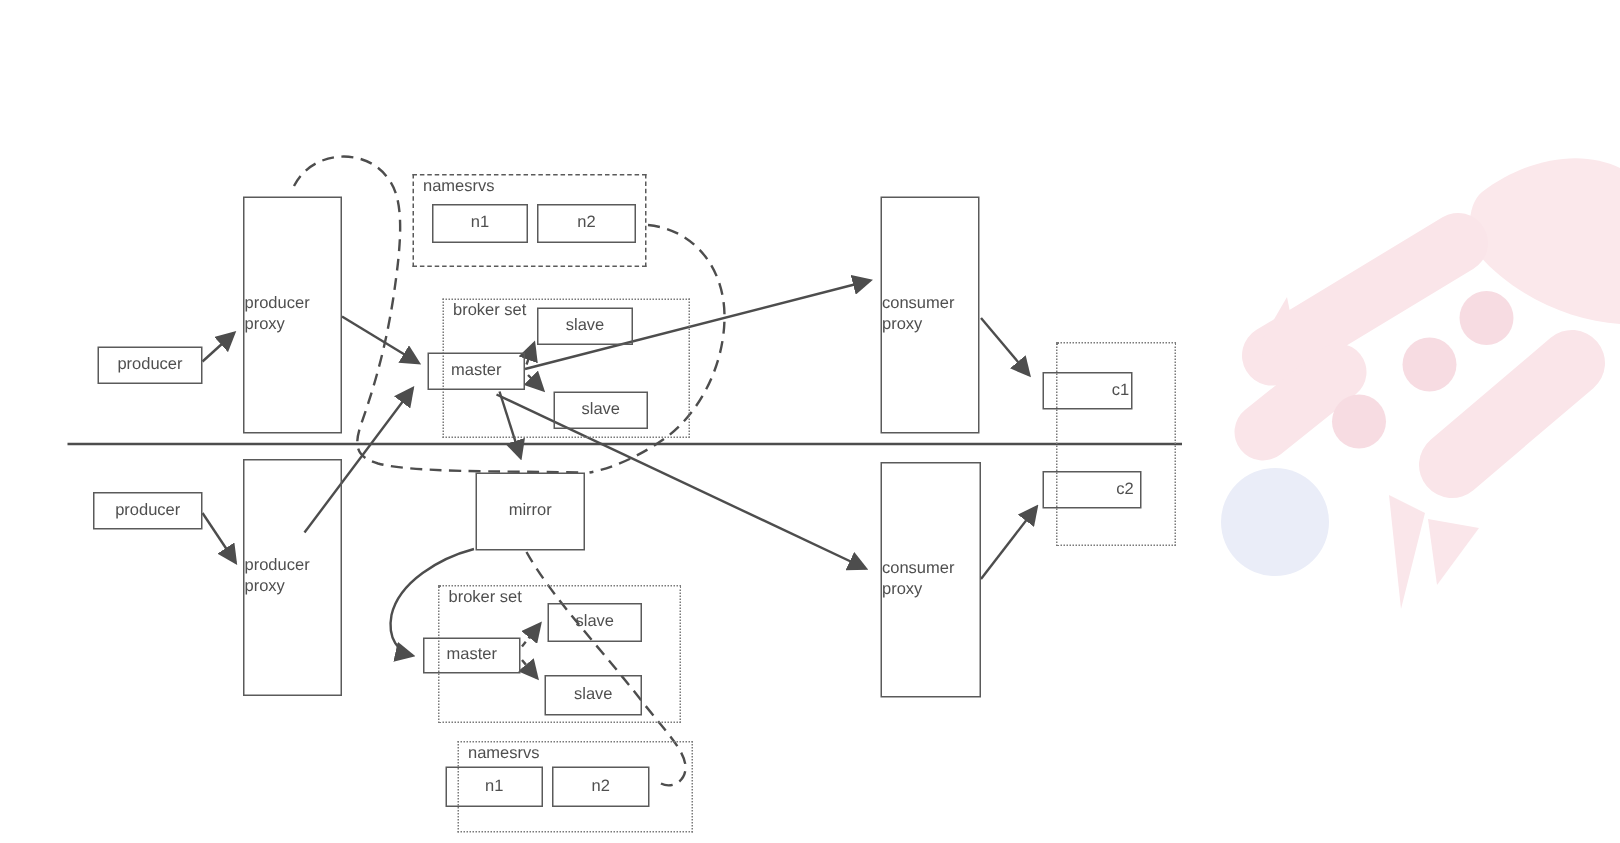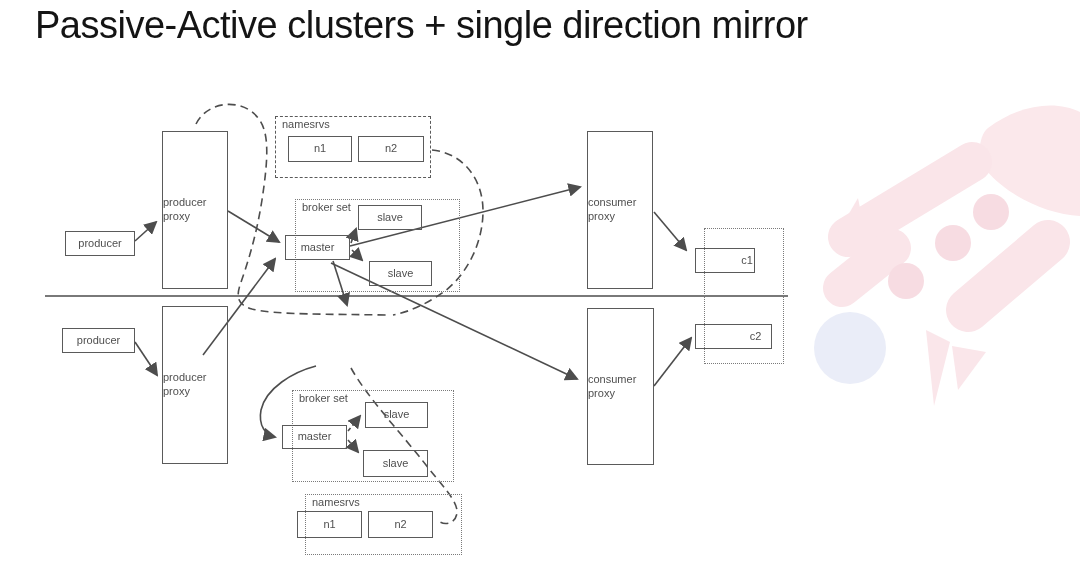--- a/index.html
+++ b/index.html
@@ -20,21 +20,20 @@
   .group{position:absolute;box-sizing:border-box;background:transparent;}
   .group.dashed{border:1.7px dashed #5a5a5a;}
   .group.dotted{border:1.6px dotted #7a7a7a;margin-left:20px;}
   .group-label{position:absolute;left:6px;top:1px;font-size:11px;color:#4f4f4f;white-space:nowrap;}
 </style>
 </head>
 <body>
 
 <div class="stage">
 
-  <div class="title">Passive-Active clusters + single direction mirror</div>
 
   <svg class="lines" width="1080" height="562" viewBox="0 0 1080 562">
     <defs>
       <marker id="arrow" viewBox="0 0 10 10" refX="8.5" refY="5" markerWidth="8.5" markerHeight="8.5" orient="auto-start-reverse">
         <path d="M0 0 L10 5 L0 10 z" fill="#4d4d4d"></path>
       </marker>
     </defs>
 
     <g>
       <path d="M 988 128 C 1020 104 1056 100 1080 112 L 1080 216 C 1046 214 1008 196 986 170 C 977 159 978 136 988 128 Z" fill="#fbe8eb"></path>
@@ -98,21 +97,22 @@
   <div class="node" style="left:288px;top:136px;width:64px;height:26px;">n1</div>
   <div class="node" style="left:358px;top:136px;width:66px;height:26px;">n2</div>
   <div class="node" style="left:285px;top:235px;width:65px;height:25px;">master</div>
   <div class="node" style="left:358px;top:205px;width:64px;height:25px;">slave</div>
   <div class="node" style="left:369px;top:261px;width:63px;height:25px;">slave</div>
   <div class="node" style="left:587px;top:131px;width:66px;height:158px;">consumer proxy</div>
   <div class="node" style="left:695px;top:248px;width:60px;height:25px;padding-left:44px;">c1</div>
 
   <div class="node" style="left:62px;top:328px;width:73px;height:25px;">producer</div>
   <div class="node" style="left:162px;top:306px;width:66px;height:158px;">producer proxy</div>
+  <div class="node" style="left:317px;top:315px;width:73px;height:52px;">mirror</div>
   <div class="node" style="left:282px;top:425px;width:65px;height:24px;">master</div>
   <div class="node" style="left:365px;top:402px;width:63px;height:26px;">slave</div>
   <div class="node" style="left:363px;top:450px;width:65px;height:27px;">slave</div>
   <div class="node" style="left:297px;top:511px;width:65px;height:27px;">n1</div>
   <div class="node" style="left:368px;top:511px;width:65px;height:27px;">n2</div>
   <div class="node" style="left:587px;top:308px;width:67px;height:157px;">consumer proxy</div>
-  <div class="node" style="left:695px;top:324px;width:77px;height:25px;padding-left:44px;">c2</div>
+  <div class="node" style="left:695px;top:314px;width:66px;height:25px;padding-left:44px;">c2</div>
 
 </div>
 
 </body></html>

